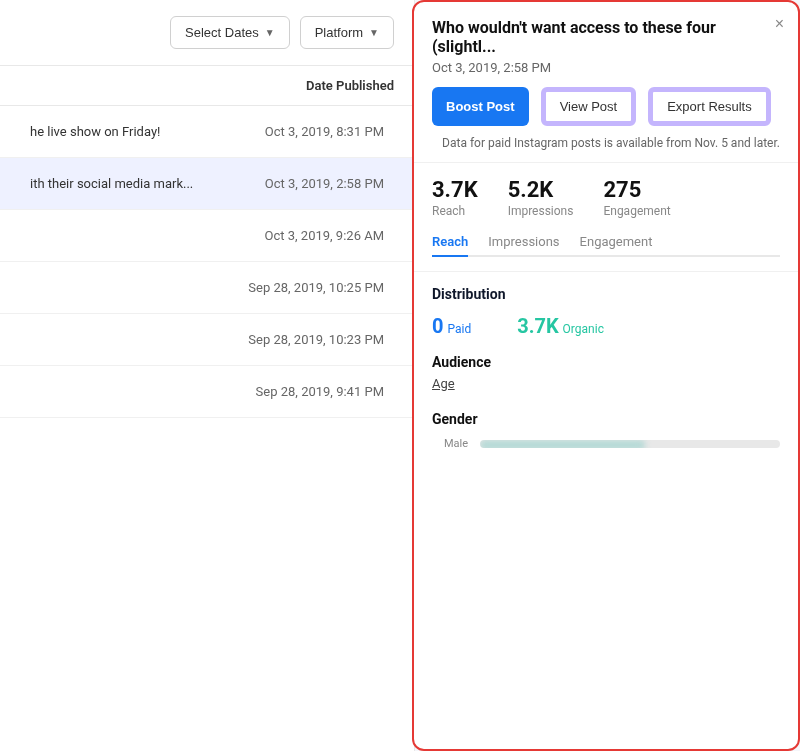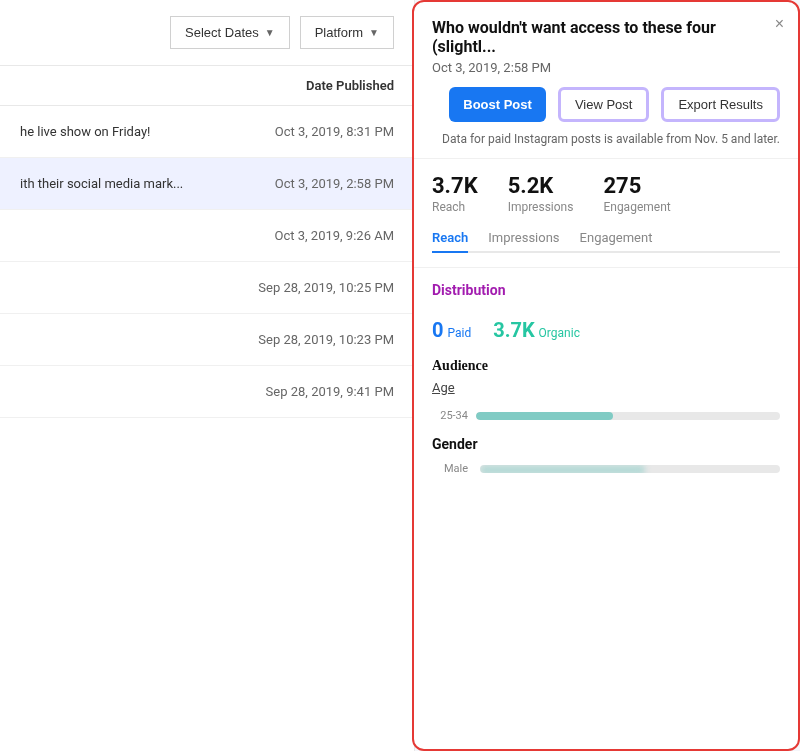--- a/index.html
+++ b/index.html
@@ -31,21 +31,21 @@
       justify-content: flex-end;
       border-bottom: 1px solid #e8e8e8;
     }
 
     .dropdown-btn {
       display: flex;
       align-items: center;
       gap: 6px;
       padding: 8px 14px;
       border: 1px solid #d0d0d0;
-      border-radius: 0;
+      border-radius: 6px;
       background: #fff;
       font-size: 13px;
       color: #333;
       cursor: pointer;
     }
 
     .dropdown-btn .arrow {
       font-size: 10px;
       color: #666;
     }
@@ -60,21 +60,21 @@
     .table-header-label {
       font-size: 13px;
       font-weight: 600;
       color: #333;
       padding-left: 11px;
     }
 
     .table-row {
       display: flex;
       align-items: center;
-      padding: 18px 20px;
+      padding: 18px 30px;
       border-bottom: 1px solid #f0f0f0;
       justify-content: space-between;
       cursor: pointer;
     }
 
     .table-row.selected {
       background: #eef1ff;
     }
 
     .row-title {
@@ -136,39 +136,38 @@
     .panel-date {
       font-size: 13px;
       color: #666;
       margin-bottom: 12px;
     }
 
     .action-buttons {
       display: flex;
       gap: 12px;
       margin-bottom: 10px;
-      justify-content: flex-end;
     }
 
     .btn-boost {
       padding: 7px 14px;
       background: #1877f2;
       color: #fff;
       border: none;
       border-radius: 6px;
       font-size: 13px;
       font-weight: 600;
       cursor: pointer;
     }
 
     .btn-secondary {
       padding: 7px 14px;
       background: #fff;
       color: #333;
-      border: 3px solid #c4b5fd;
+      border: 5px solid #c4b5fd;
       border-radius: 6px;
       font-size: 13px;
       font-weight: 500;
       cursor: pointer;
     }
 
     .notice-text {
       font-size: 12px;
       color: #666;
       margin-top: 4px;
@@ -228,27 +227,27 @@
 
     .detail-section {
       padding: 14px 18px;
       overflow-y: auto;
       flex: 1;
     }
 
     .section-label {
       font-size: 14px;
       font-weight: 700;
-      color: #a21caf;
-      margin-bottom: 20px;
+      color: #0f172a;
+      margin-bottom: 12px;
     }
 
     .distribution-row {
       display: flex;
-      gap: 22px;
+      gap: 46px;
       margin-bottom: 16px;
     }
 
     .dist-item .dist-value {
       font-size: 20px;
       font-weight: 700;
     }
 
     .dist-item .dist-value.paid {
       color: #1877f2;
@@ -273,27 +272,26 @@
 
     .audience-section {
       margin-top: 6px;
     }
 
     .audience-label {
       font-size: 14px;
       font-weight: 700;
       color: #111;
       margin-bottom: 6px;
-      font-family: Liberation Serif, serif;
     }
 
     .sub-label {
       font-size: 13px;
       color: #444;
-      margin-bottom: 14px;
+      margin-bottom: 20px;
       text-decoration: underline;
     }
 
     .age-bar-row {
       display: flex;
       align-items: center;
       gap: 8px;
       margin-bottom: 6px;
     }
 
@@ -470,26 +468,20 @@
         <span class="dist-label organic">Organic</span>
       </div>
     </div>
 
     <div class="audience-section">
       <div class="audience-label">Audience</div>
       <div class="sub-label">Age</div>
 
 
 
-      <div class="age-bar-row">
-        <span class="age-label">25-34</span>
-        <div class="bar-track">
-          <div class="bar-fill bar-teal" style="width: 45%;"></div>
-        </div>
-      </div>
 
       <div class="gender-section">
         <div class="gender-label">Gender</div>
 
         <div class="gender-bar-row">
           <span class="gender-name">Male</span>
           <div class="bar-track">
             <div class="blurred-bar bar-teal" style="width: 55%;"></div>
           </div>
         </div>

